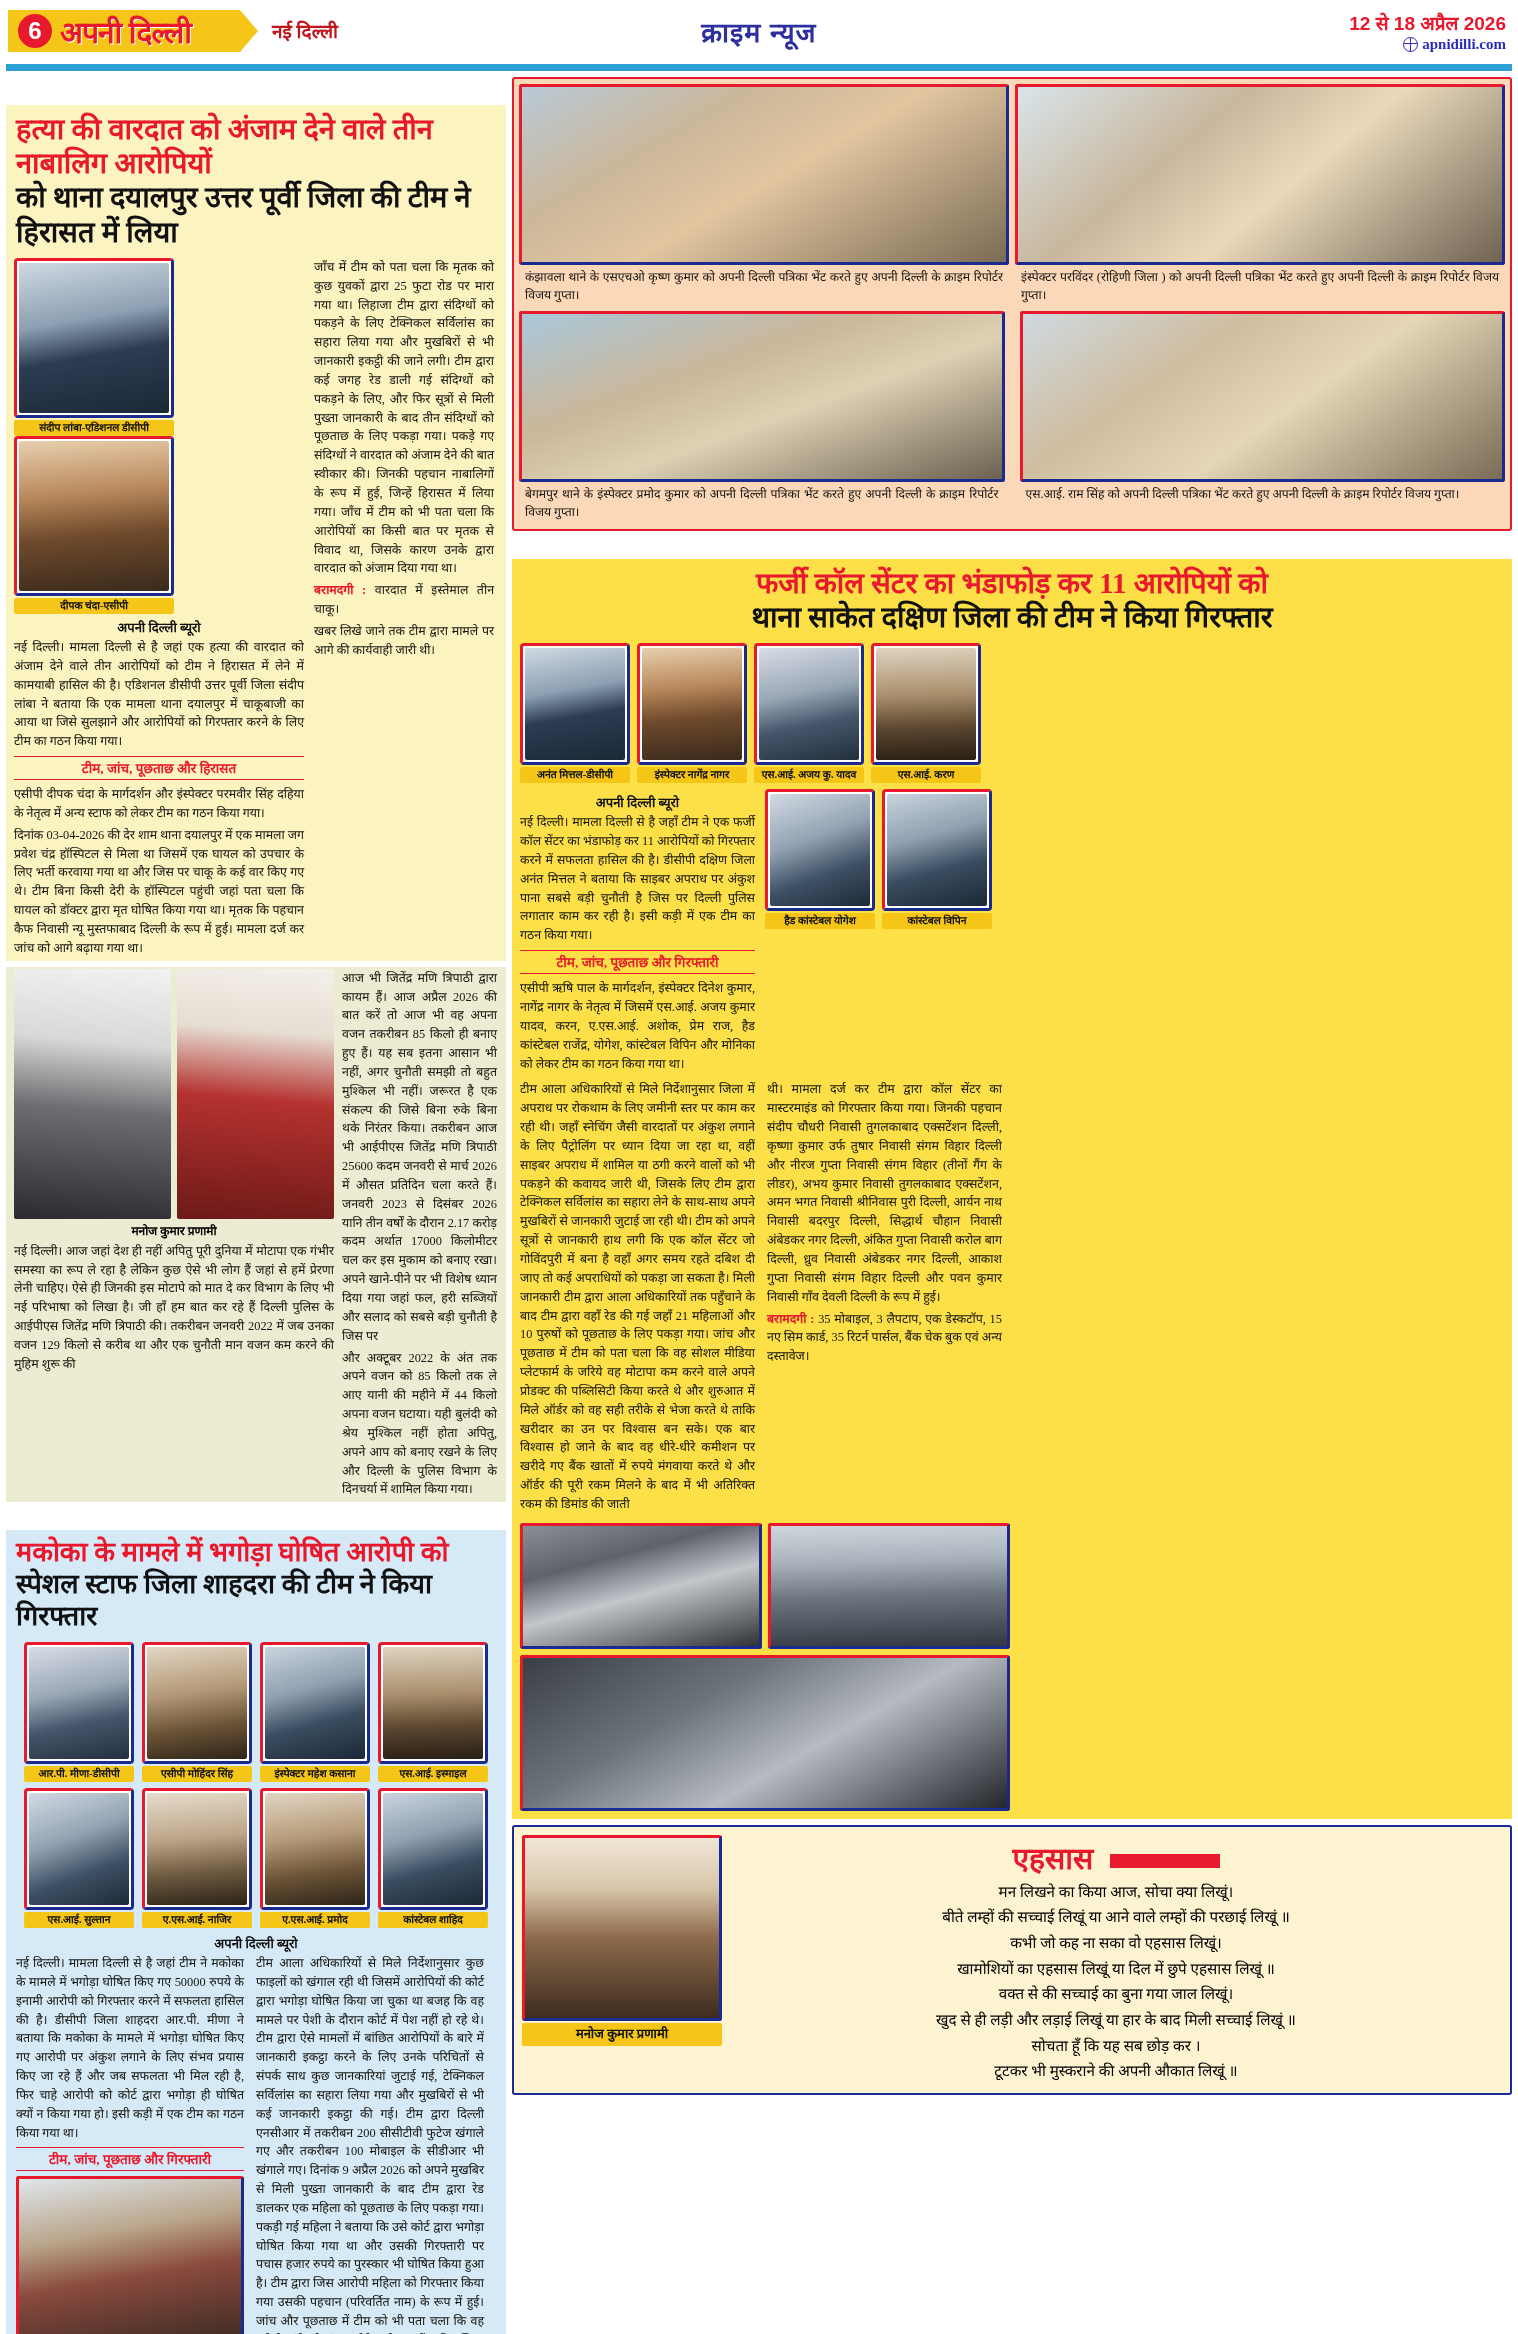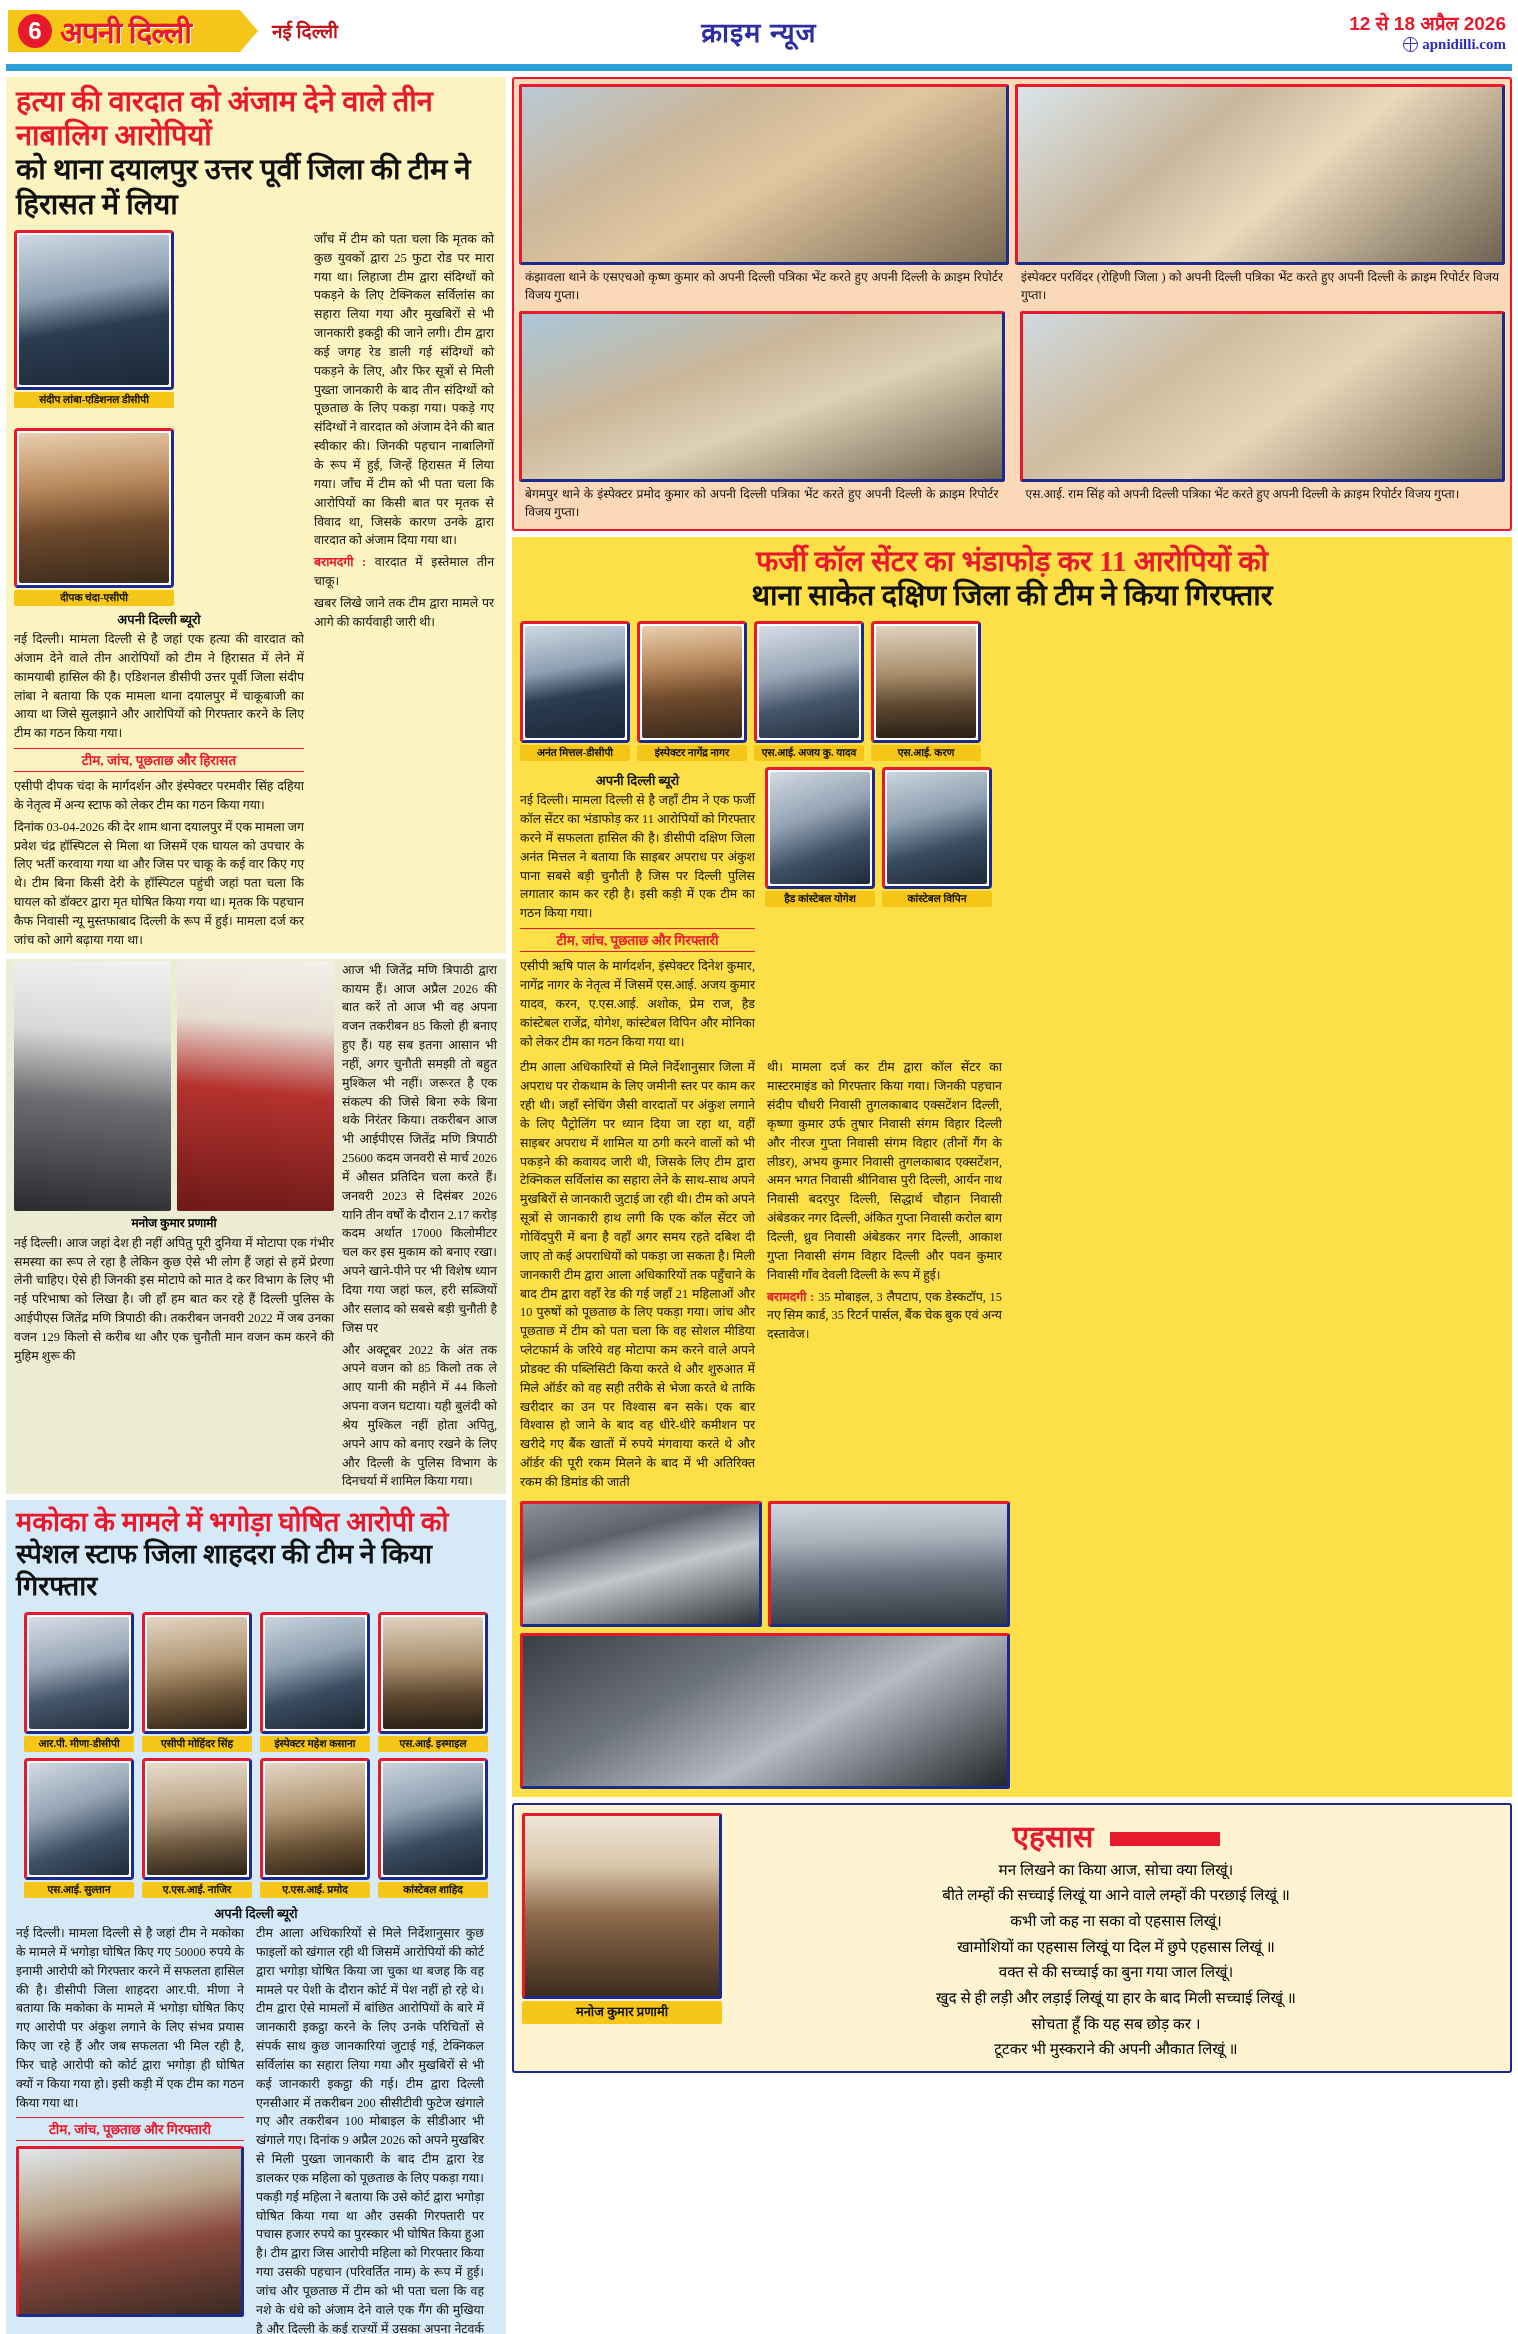--- a/index.html
+++ b/index.html
@@ -56,21 +56,21 @@
 
   
   .block { border:0; margin-bottom:6px; position:relative; }
   .bg-yellow { background:#fbf3c0; }
   .bg-cream  { background:#ececd2; }
   .bg-blue   { background:#d6e9f7; }
   .bg-pink   { background:#fde047; }
   .bg-peach  { background:#fbd9b8; }
   .bg-mint   { background:#fdf3d0; }
 
-  .hl { padding:7px 10px 5px 10px; line-height:1.18; }
+  .hl { padding:7px 10px 5px 10px; line-height:1.18;margin-top:28px; }
   .hl-line { display:block; font-weight:bold; }
   .hl-red   { color:#e8192c; }
   .hl-black { color:#111; }
   .h-big   { font-size:29px; }
   .h-mid   { font-size:27px; }
   .h-huge  { font-size:40px; }
 
   
   .photo-row { display:flex; gap:8px; justify-content:center; padding:4px 8px 2px 8px; flex-wrap:wrap;}
   .pcard { width:110px; }
@@ -166,21 +166,21 @@
     <div class="col-left">
 
       <div class="block bg-yellow">
         <div class="hl">
           <span class="hl-line hl-red h-big">हत्या की वारदात को अंजाम देने वाले तीन नाबालिग आरोपियों</span>
           <span class="hl-line hl-black h-big">को थाना दयालपुर उत्तर पूर्वी जिला की टीम ने हिरासत में लिया</span>
         </div>
 
         <div style="display:flex; gap:10px; padding:4px 8px 0 8px;">
           <div style="width:290px;">
-            <div class="photo-row" style="padding:0; justify-content:flex-start; gap:20px;flex-direction:column;">
+            <div class="photo-row" style="padding:0; justify-content:flex-start; gap:0;flex-direction:column;">
               <div class="pcard w2">
                 <div class="frame">
                     <div class="ph cop1"></div>
                   </div>
                 <div class="pcap">संदीप लांबा-एडिशनल डीसीपी</div>
               </div>
               <div class="pcard w2">
                 <div class="frame">
                     <div class="ph cop2"></div>
                   </div>

